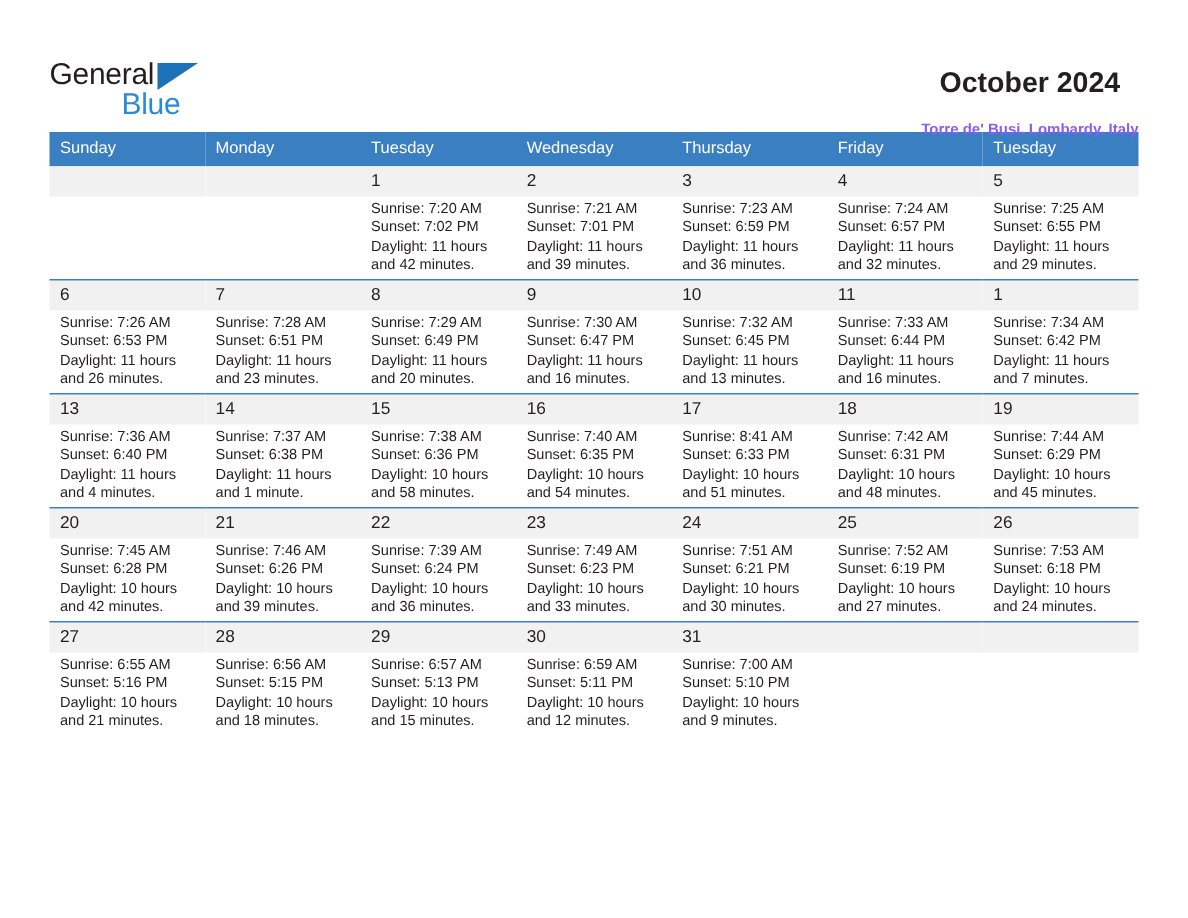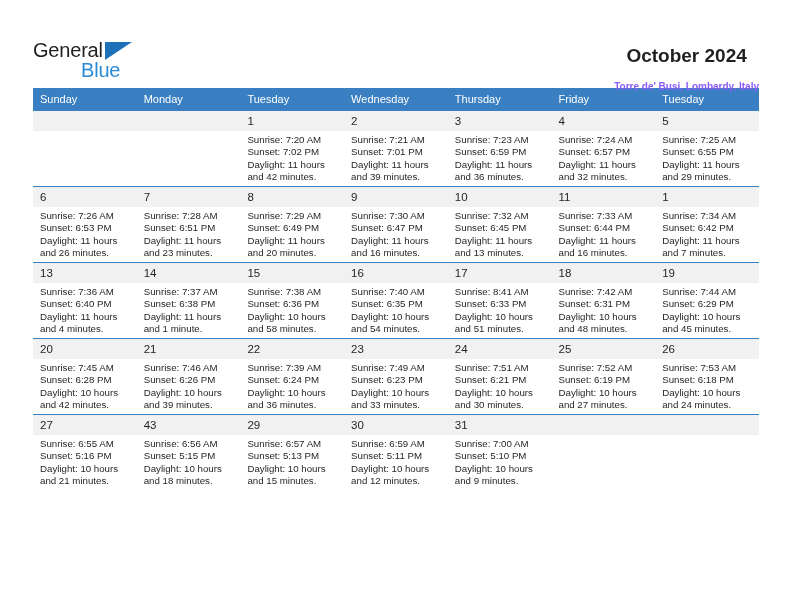--- a/index.html
+++ b/index.html
@@ -401,21 +401,21 @@
       <tr class="week-row">
         <td>
           <div class="daynum">27</div>
           <div class="info">
             <div>Sunrise: 6:55 AM</div>
             <div>Sunset: 5:16 PM</div>
             <div class="daylight">Daylight: 10 hours and 21 minutes.</div>
           </div>
         </td>
         <td>
-          <div class="daynum">43</div>
+          <div class="daynum">28</div>
           <div class="info">
             <div>Sunrise: 6:56 AM</div>
             <div>Sunset: 5:15 PM</div>
             <div class="daylight">Daylight: 10 hours and 18 minutes.</div>
           </div>
         </td>
         <td>
           <div class="daynum">29</div>
           <div class="info">
             <div>Sunrise: 6:57 AM</div>

